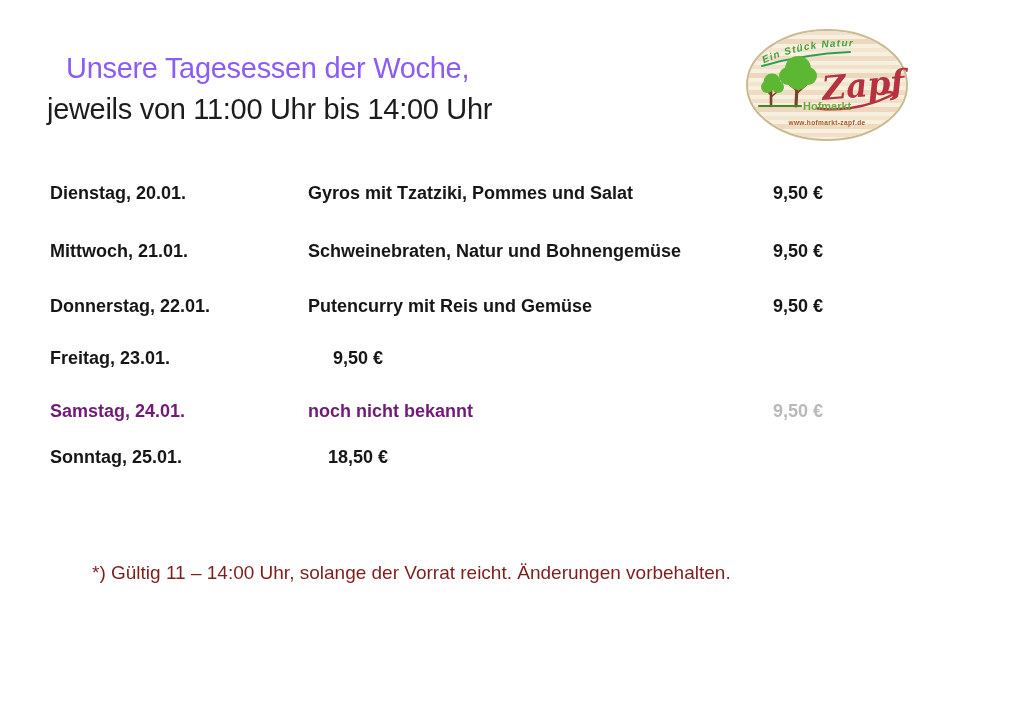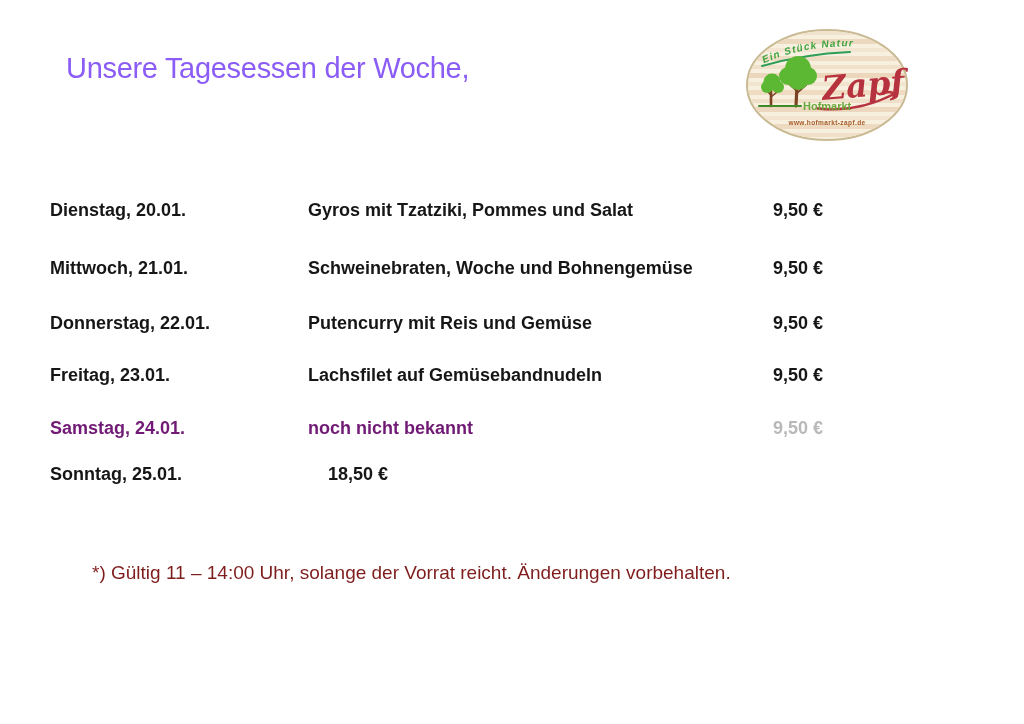--- a/index.html
+++ b/index.html
@@ -33,21 +33,21 @@
   .logo {
     position: absolute;
     left: 742px;
     top: 25px;
     width: 170px;
     height: 120px;
   }
   .menu {
     position: absolute;
     left: 50px;
-    top: 200px;
+    top: 183px;
     width: 798px;
   }
   .row {
     display: flex;
     align-items: flex-start;
     font-weight: bold;
     font-size: 18px;
     color: #161616;
     height: 22px;
   }
@@ -95,20 +95,21 @@
     letter-spacing: 0.4px;
     fill: #a85a28;
   }
 </style>
 </head>
 <body>
 
 <div class="page">
 
   <div class="title-line1">Unsere Tagesessen der Woche,</div>
+  <div class="title-line2">jeweils von 11:00 Uhr bis 14:00 Uhr</div>
 
   <svg class="logo" viewBox="0 0 170 120" xmlns="http://www.w3.org/2000/svg">
     <defs>
       <clipPath id="logoClip">
           <ellipse cx="85" cy="60" rx="79" ry="54"></ellipse>
         </clipPath>
       <path id="taglineArc" d="M 18 40 Q 78 12 152 26" fill="none"></path>
     </defs>
 
     <ellipse cx="85" cy="60" rx="80" ry="55" fill="#f7f0df" stroke="#c9ba93" stroke-width="2"></ellipse>
@@ -157,31 +158,30 @@
   </svg>
 
   <div class="menu">
     <div class="row">
       <span class="day">Dienstag, 20.01.</span>
       <span class="dish">Gyros mit Tzatziki, Pommes und Salat</span>
       <span class="price">9,50 €</span>
     </div>
     <div class="row">
       <span class="day">Mittwoch, 21.01.</span>
-      <span class="dish">Schweinebraten, Woche und Bohnengemüse</span>
+      <span class="dish">Schweinebraten, Natur und Bohnengemüse</span>
       <span class="price">9,50 €</span>
     </div>
     <div class="row">
       <span class="day">Donnerstag, 22.01.</span>
       <span class="dish">Putencurry mit Reis und Gemüse</span>
       <span class="price">9,50 €</span>
     </div>
     <div class="row">
       <span class="day">Freitag, 23.01.</span>
-      <span class="dish">Lachsfilet auf Gemüsebandnudeln</span>
       <span class="price">9,50 €</span>
     </div>
     <div class="row muted">
       <span class="day">Samstag, 24.01.</span>
       <span class="dish">noch nicht bekannt</span>
       <span class="price">9,50 €</span>
     </div>
     <div class="row">
       <span class="day">Sonntag, 25.01.</span>
       <span class="price">18,50 €</span>

